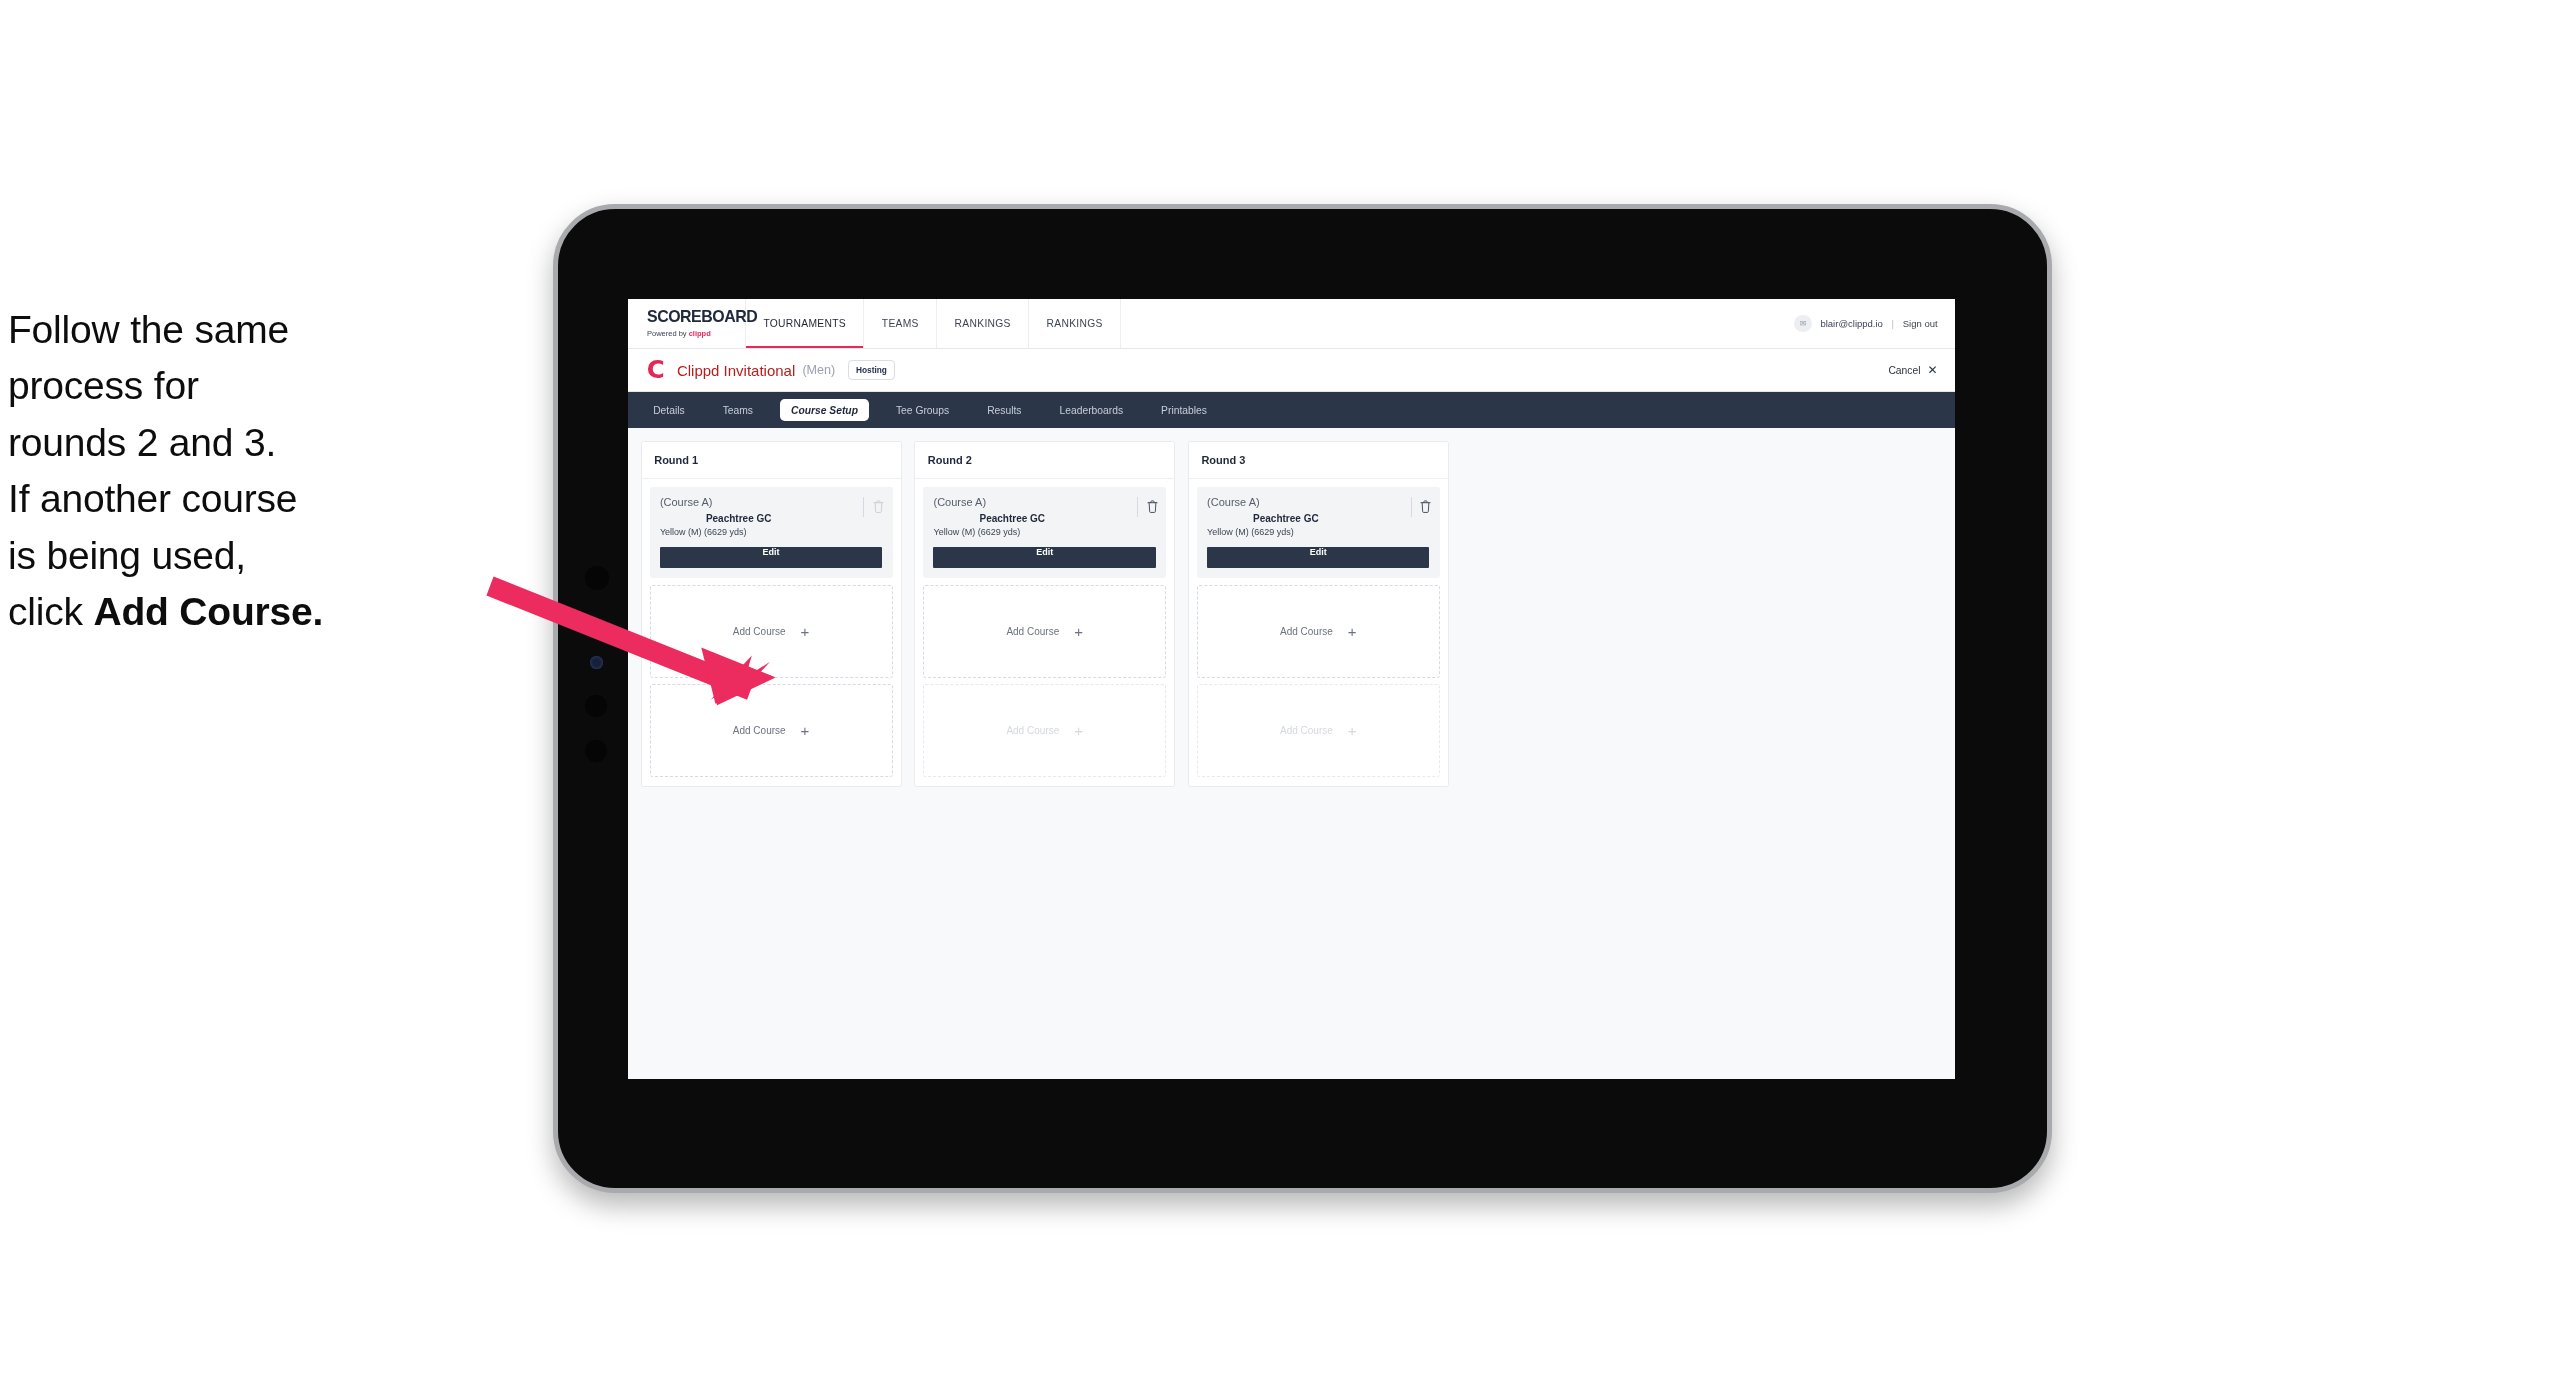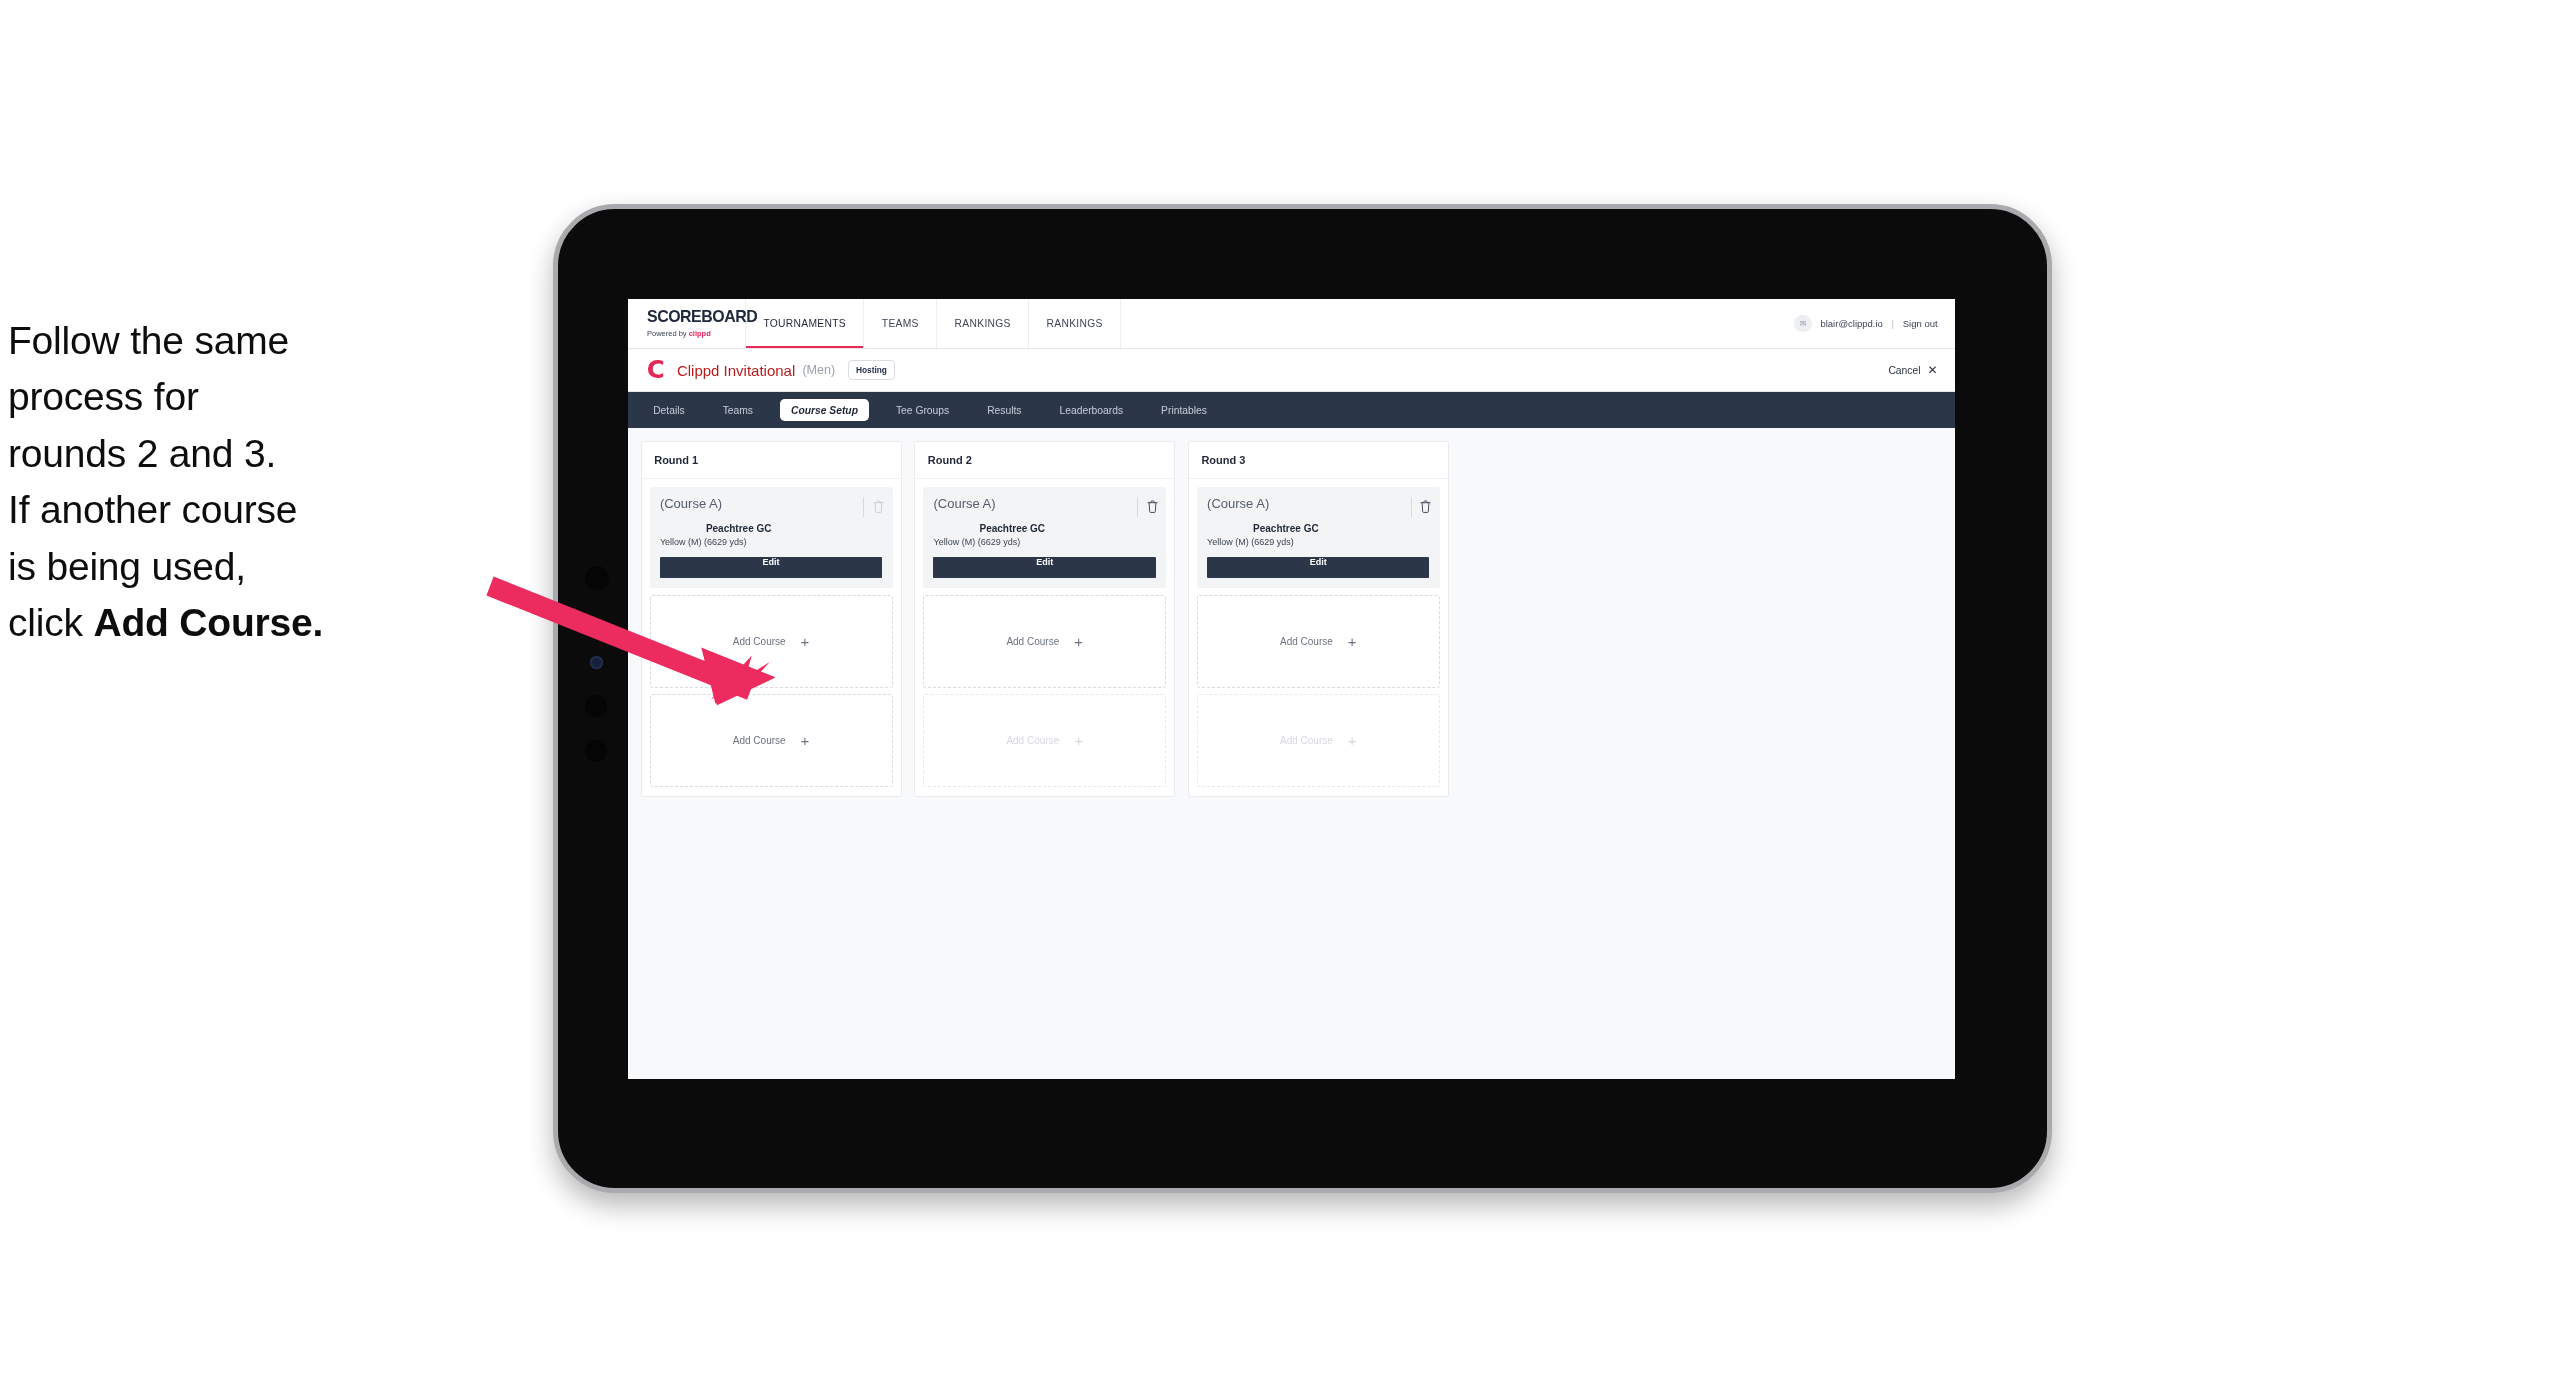--- a/index.html
+++ b/index.html
@@ -13,21 +13,20 @@
 
   
   .caption {
     position: absolute;
     left: 8px; top: 310px;
     width: 505px;
     font-size: 39px;
     line-height: 1.0;
     color: #0d0d0d;
     letter-spacing: -0.2px;
-    margin-top: 11px;
   }
   .caption .line { display:block; white-space: nowrap; margin-bottom: 17.4px; }
   .caption b { font-weight: 700; }
 
   
   .device {
     position: absolute;
     left: 553px; top: 204px;
     width: 1499px; height: 989px;
     background: #0b0b0b;
@@ -167,21 +166,21 @@
   }
   .round-body { padding: 8px 8px 9.5px 8px; }
 
   .course-card {
     background:#f2f4f6;
     border-radius: 2.4px;
     padding: 9.5px 10.3px 10.3px 10.3px;
     position: relative;
     margin-bottom: 6.3px;
   }
-  .course-label { font-size: 13px; color:#555d6c; margin-bottom: 12px; }
+  .course-label { font-size: 11px; color:#555d6c; margin-bottom: 5px; }
   .course-name  { font-size: 10px; font-weight:700; color:#1f2739; margin-bottom: 3.2px; padding-left: 46px; }
   .course-tee   { font-size: 9px; color:#3d4553; }
   .card-actions {
     position:absolute; right: 8.7px; top: 10.3px;
     display:flex; align-items:center; gap: 8.7px; height: 20.5px;
   }
   .vdiv { width:0.8px; height: 20.5px; background:#d6dae0; }
   .trash { width:11px; height:13.4px; position:relative; cursor:pointer; }
   .trash.faded { opacity: 0.22; }
   .trash svg { display:block; }

